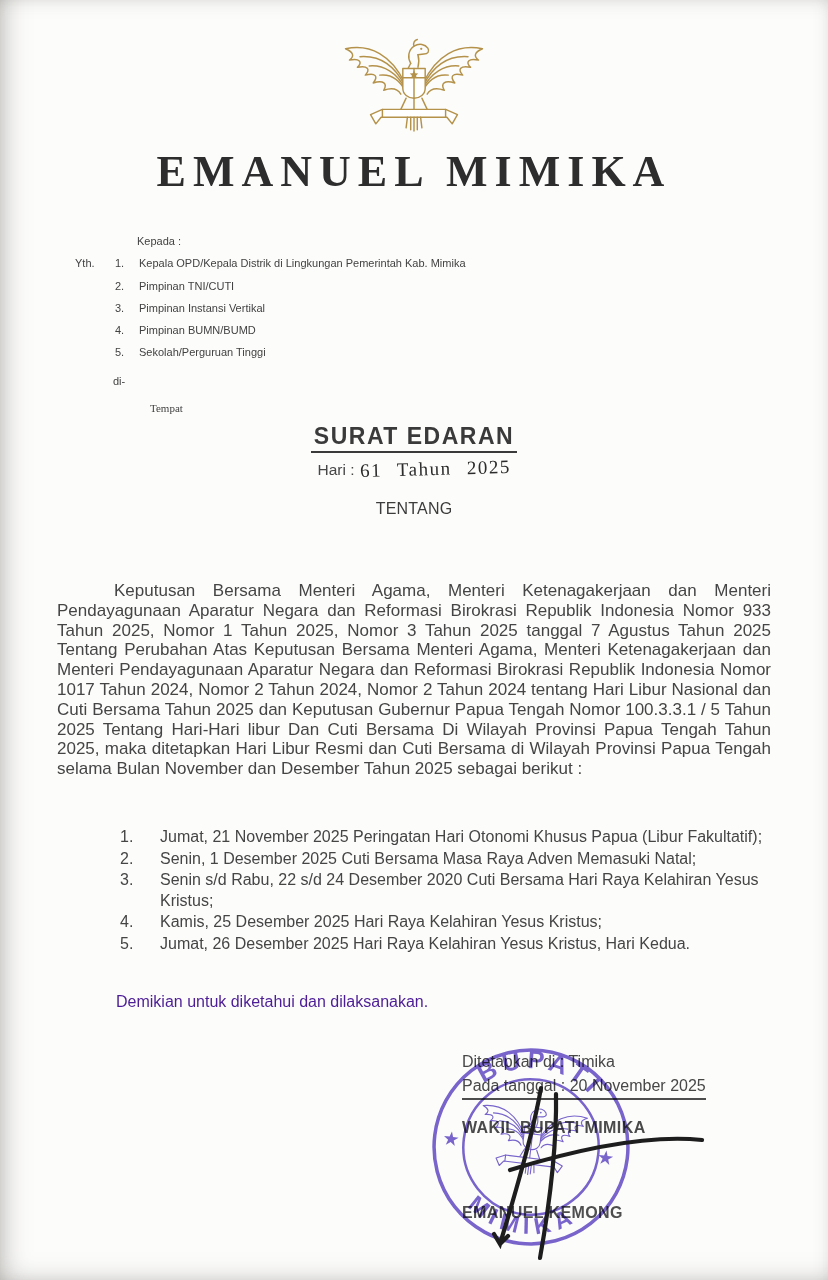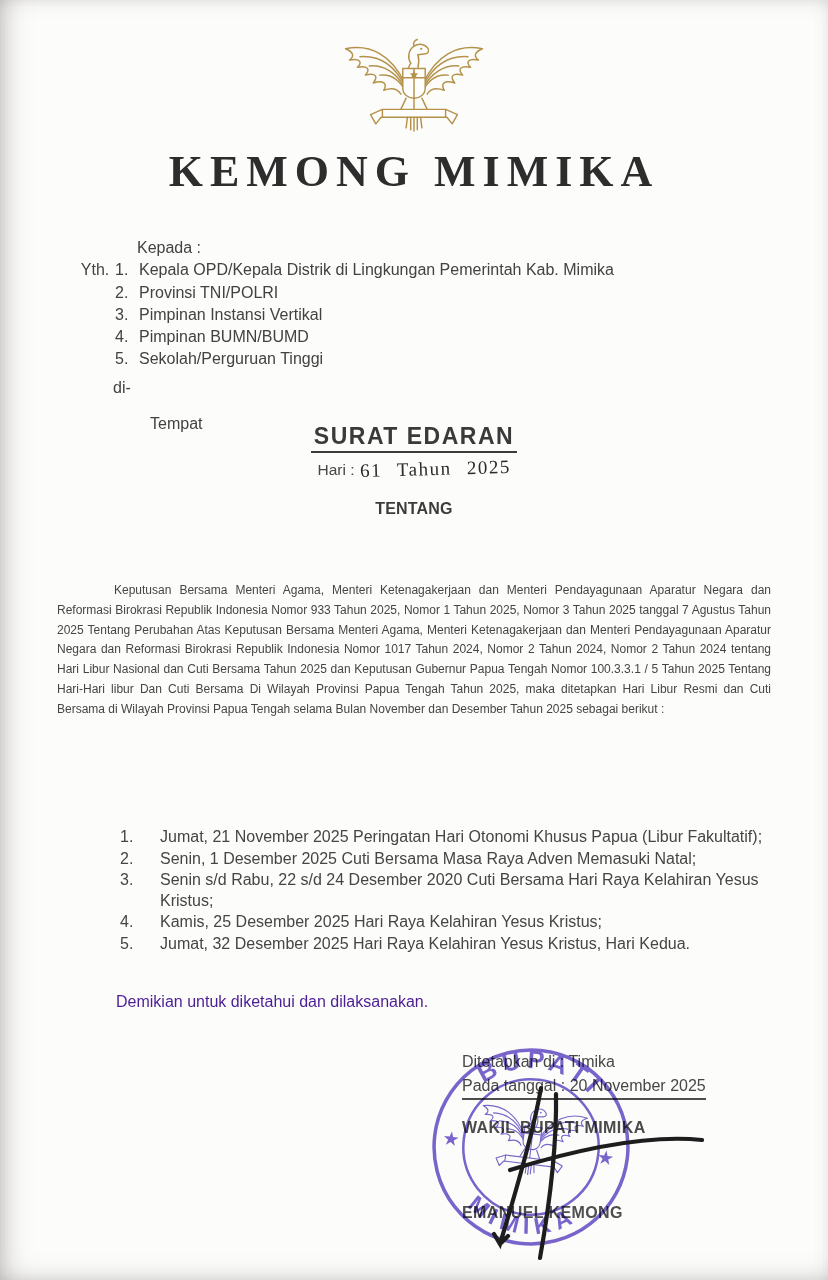--- a/index.html
+++ b/index.html
@@ -19,46 +19,46 @@
   
   .emblem { position:absolute; top:26px; left:50%; transform:translateX(-50%); width:158px; height:118px; color:#b5924a; }
   .emblem svg { width:100%; height:100%; }
   .office {
     position:absolute; top:146px; left:0; width:100%; text-align:center;
     font-family:"Liberation Serif", serif; font-weight:bold; font-size:44px;
     letter-spacing:7px; color:#2d2d2d;
   }
 
   
-  .recipients { position:absolute; top:237px; left:75px; width:640px; font-size:16px; line-height:22.3px; color:#424242; }
+  .recipients { position:absolute; top:230px; left:75px; width:640px; font-size:11px; line-height:22.3px; color:#424242; }
   .kepada { margin-left:62px; }
   .rrow { display:flex; }
-  .yth { width:40px; flex:none;text-align:center; }
+  .yth { width:40px; flex:none; }
   .rnum { width:24px; flex:none; }
   .di { margin-left:38px; margin-top:6px; }
-  .tempat { margin-left:75px; margin-top:14px; }
+  .tempat { margin-left:75px; margin-top:5px;font-family:Liberation Serif, serif; }
 
   
   .title-block { position:absolute; top:423px; left:0; width:100%; text-align:center; color:#3a3a3a; }
   .se-heading {
     display:inline-block; font-size:23px; font-weight:bold; letter-spacing:1.5px;
     border-bottom:2.5px solid #3a3a3a; padding:0 3px 1px 3px;
   }
   .nomor-line { margin-top:5px; font-size:15.5px; color:#474747; }
   .hand {
     display:inline-block; font-family:cursive; font-size:19px; color:#2c2c2c;
     letter-spacing:1.5px; word-spacing:9px; transform:rotate(-1.5deg); margin-left:5px;
   }
   .tentang-block { position:absolute; top:498px; left:0; width:100%; text-align:center;
-    font-size:16px; font-weight:bold; line-height:21.8px; color:#3c3c3c; letter-spacing:.2px; }
+    font-size:16px; font-weight:normal; line-height:21.8px; color:#3c3c3c; letter-spacing:.2px; }
 
   
   .bodytext {
     position:absolute; top:581px; left:57px; width:714px;
-    font-size:12px; line-height:19.8px; text-align:justify; text-indent:57px; color:#454545;
+    font-size:17px; line-height:19.8px; text-align:justify; text-indent:57px; color:#454545;
   }
 
   
   .holidays { position:absolute; top:827px; left:120px; width:652px; font-size:16px; line-height:20.6px; color:#454545; }
   .hrow { display:flex; margin-bottom:1px; }
   .hnum { width:40px; flex:none; }
   .htext { width:610px; }
 
   .closing { position:absolute; top:993px; left:116px; font-size:16px; color:#4c1d95; }
 
@@ -105,33 +105,33 @@
         <path d="M110 134 L108 150 M115 134 L115 153 M120 134 L120 155 M125 134 L125 153 M130 134 L132 150"></path>
       </g>
     </symbol>
   </svg>
 
   <div class="emblem">
     <svg viewBox="0 0 240 170">
         <use href="#garuda"></use>
       </svg>
   </div>
-  <h1 class="office">KEMONG MIMIKA</h1>
+  <h1 class="office">EMANUEL MIMIKA</h1>
 
   <div class="recipients">
     <div class="kepada">Kepada :</div>
     <div class="rrow">
       <span class="yth">Yth.</span>
       <span class="rnum">1.</span>
       <span class="rtext">Kepala OPD/Kepala Distrik di Lingkungan Pemerintah Kab. Mimika</span>
     </div>
     <div class="rrow">
       <span class="yth"></span>
       <span class="rnum">2.</span>
-      <span class="rtext">Provinsi TNI/POLRI</span>
+      <span class="rtext">Pimpinan TNI/CUTI</span>
     </div>
     <div class="rrow">
       <span class="yth"></span>
       <span class="rnum">3.</span>
       <span class="rtext">Pimpinan Instansi Vertikal</span>
     </div>
     <div class="rrow">
       <span class="yth"></span>
       <span class="rnum">4.</span>
       <span class="rtext">Pimpinan BUMN/BUMD</span>
@@ -170,21 +170,21 @@
     <div class="hrow">
       <span class="hnum">3.</span>
       <span class="htext">Senin s/d Rabu, 22 s/d 24 Desember 2020 Cuti Bersama Hari Raya Kelahiran Yesus Kristus;</span>
     </div>
     <div class="hrow">
       <span class="hnum">4.</span>
       <span class="htext">Kamis, 25 Desember 2025 Hari Raya Kelahiran Yesus Kristus;</span>
     </div>
     <div class="hrow">
       <span class="hnum">5.</span>
-      <span class="htext">Jumat, 32 Desember 2025 Hari Raya Kelahiran Yesus Kristus, Hari Kedua.</span>
+      <span class="htext">Jumat, 26 Desember 2025 Hari Raya Kelahiran Yesus Kristus, Hari Kedua.</span>
     </div>
   </div>
 
   <div class="closing">Demikian untuk diketahui dan dilaksanakan.</div>
 
   <div class="sig">
     <div>Ditetapkan di : Timika</div>
     <div><span class="ul">Pada tanggal : 20 November 2025</span></div>
     <div class="sig-title">WAKIL BUPATI MIMIKA</div>
     <div class="sig-name">EMANUEL KEMONG</div>

